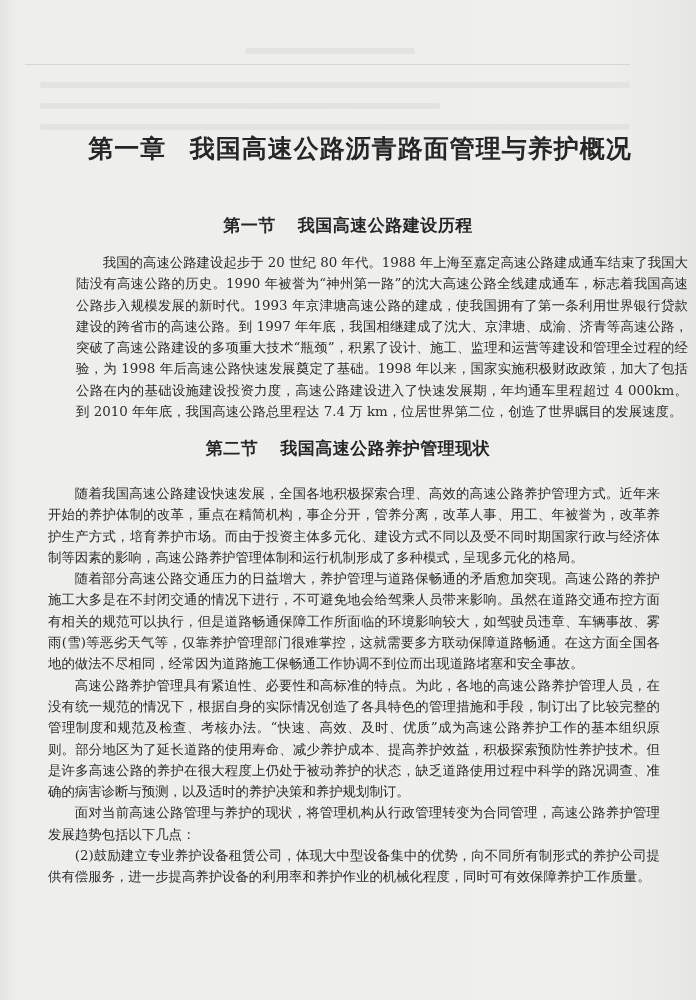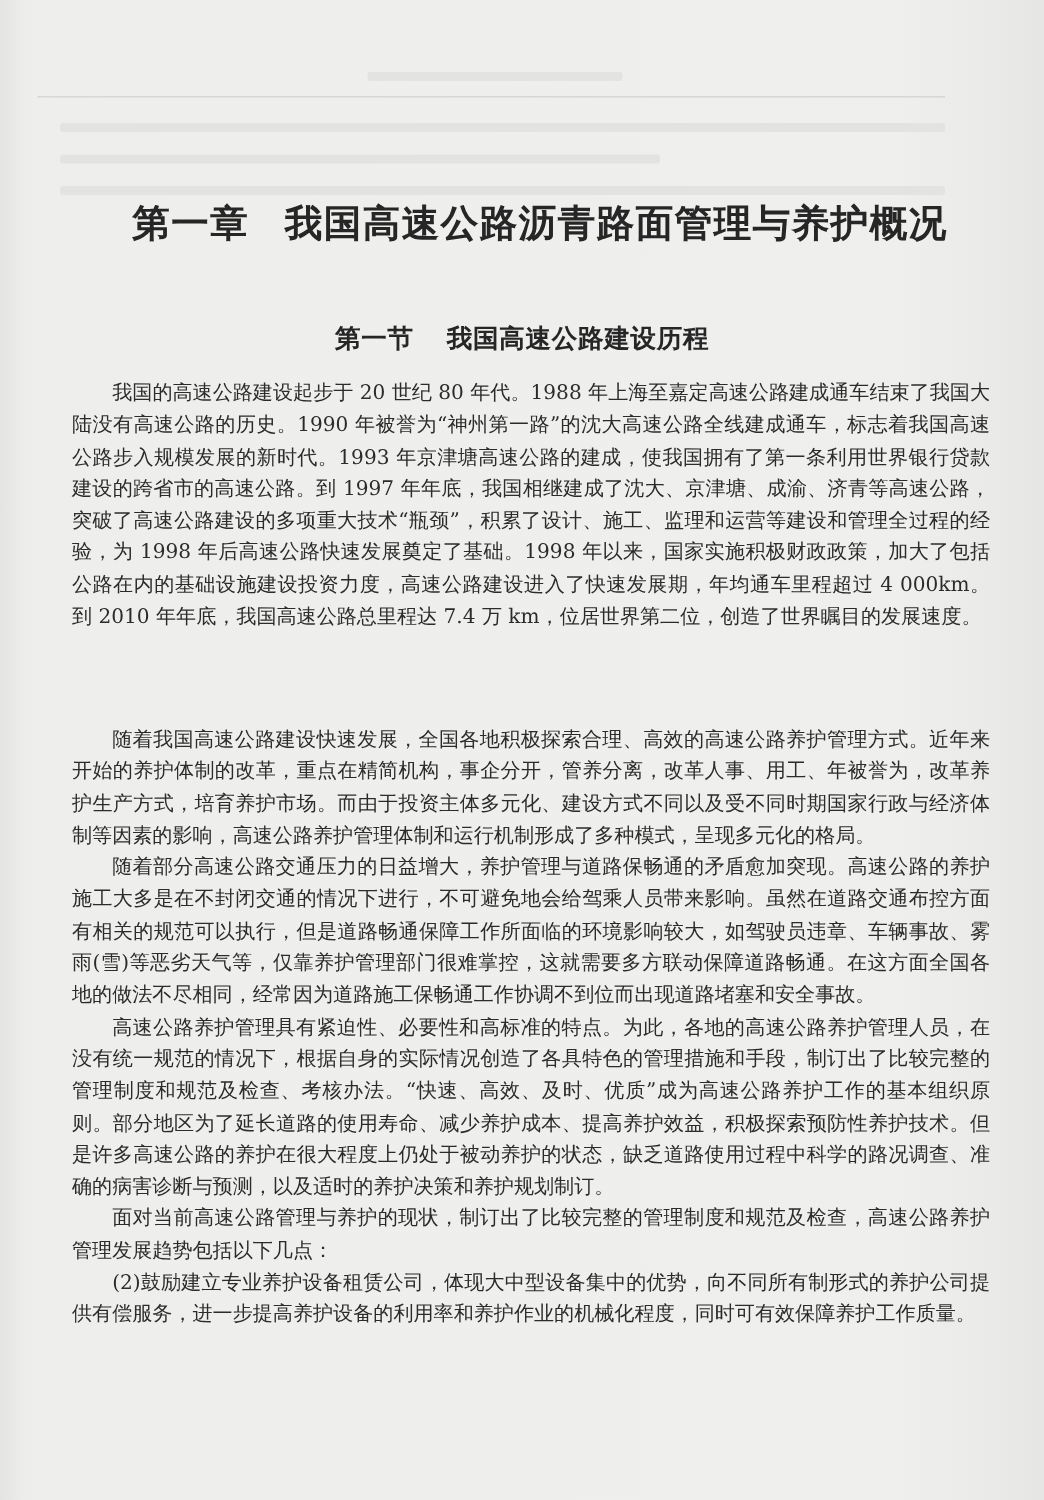--- a/index.html
+++ b/index.html
@@ -84,26 +84,29 @@
 
   <div class="chapter-title">
     <span>第一章</span>
     <span>我国高速公路沥青路面管理与养护概况</span>
   </div>
 
   <div class="section-title" style="top:214px;">
     <span>第一节</span><span class="gap"></span><span>我国高速公路建设历程</span>
   </div>
 
-  <div class="body" style="top:252px;">
+  <div class="body" style="top:252px;margin-left:28px;">
     <p>我国的高速公路建设起步于 20 世纪 80 年代。1988 年上海至嘉定高速公路建成通车结束了我国大陆没有高速公路的历史。1990 年被誉为“神州第一路”的沈大高速公路全线建成通车，标志着我国高速公路步入规模发展的新时代。1993 年京津塘高速公路的建成，使我国拥有了第一条利用世界银行贷款建设的跨省市的高速公路。到 1997 年年底，我国相继建成了沈大、京津塘、成渝、济青等高速公路，突破了高速公路建设的多项重大技术“瓶颈”，积累了设计、施工、监理和运营等建设和管理全过程的经验，为 1998 年后高速公路快速发展奠定了基础。1998 年以来，国家实施积极财政政策，加大了包括公路在内的基础设施建设投资力度，高速公路建设进入了快速发展期，年均通车里程超过 4 000km。到 2010 年年底，我国高速公路总里程达 7.4 万 km，位居世界第二位，创造了世界瞩目的发展速度。</p>
   </div>
 
+  <div class="section-title" style="top:437px;">
+    <span>第二节</span><span class="gap"></span><span>我国高速公路养护管理现状</span>
+  </div>
 
   <div class="body" style="top:483px;">
     <p>随着我国高速公路建设快速发展，全国各地积极探索合理、高效的高速公路养护管理方式。近年来开始的养护体制的改革，重点在精简机构，事企分开，管养分离，改革人事、用工、年被誉为，改革养护生产方式，培育养护市场。而由于投资主体多元化、建设方式不同以及受不同时期国家行政与经济体制等因素的影响，高速公路养护管理体制和运行机制形成了多种模式，呈现多元化的格局。</p>
     <p>随着部分高速公路交通压力的日益增大，养护管理与道路保畅通的矛盾愈加突现。高速公路的养护施工大多是在不封闭交通的情况下进行，不可避免地会给驾乘人员带来影响。虽然在道路交通布控方面有相关的规范可以执行，但是道路畅通保障工作所面临的环境影响较大，如驾驶员违章、车辆事故、雾雨(雪)等恶劣天气等，仅靠养护管理部门很难掌控，这就需要多方联动保障道路畅通。在这方面全国各地的做法不尽相同，经常因为道路施工保畅通工作协调不到位而出现道路堵塞和安全事故。</p>
     <p>高速公路养护管理具有紧迫性、必要性和高标准的特点。为此，各地的高速公路养护管理人员，在没有统一规范的情况下，根据自身的实际情况创造了各具特色的管理措施和手段，制订出了比较完整的管理制度和规范及检查、考核办法。“快速、高效、及时、优质”成为高速公路养护工作的基本组织原则。部分地区为了延长道路的使用寿命、减少养护成本、提高养护效益，积极探索预防性养护技术。但是许多高速公路的养护在很大程度上仍处于被动养护的状态，缺乏道路使用过程中科学的路况调查、准确的病害诊断与预测，以及适时的养护决策和养护规划制订。</p>
-    <p>面对当前高速公路管理与养护的现状，制订出了比较完整的管理制度和规范及检查，高速公路养护管理发展趋势包括以下几点：</p>
+    <p>面对当前高速公路管理与养护的现状，将管理机构从行政管理转变为合同管理，高速公路养护管理发展趋势包括以下几点：</p>
     <p>(2)鼓励建立专业养护设备租赁公司，体现大中型设备集中的优势，向不同所有制形式的养护公司提供有偿服务，进一步提高养护设备的利用率和养护作业的机械化程度，同时可有效保障养护工作质量。</p>
   </div>
 
 </div>
 
 </body></html>

